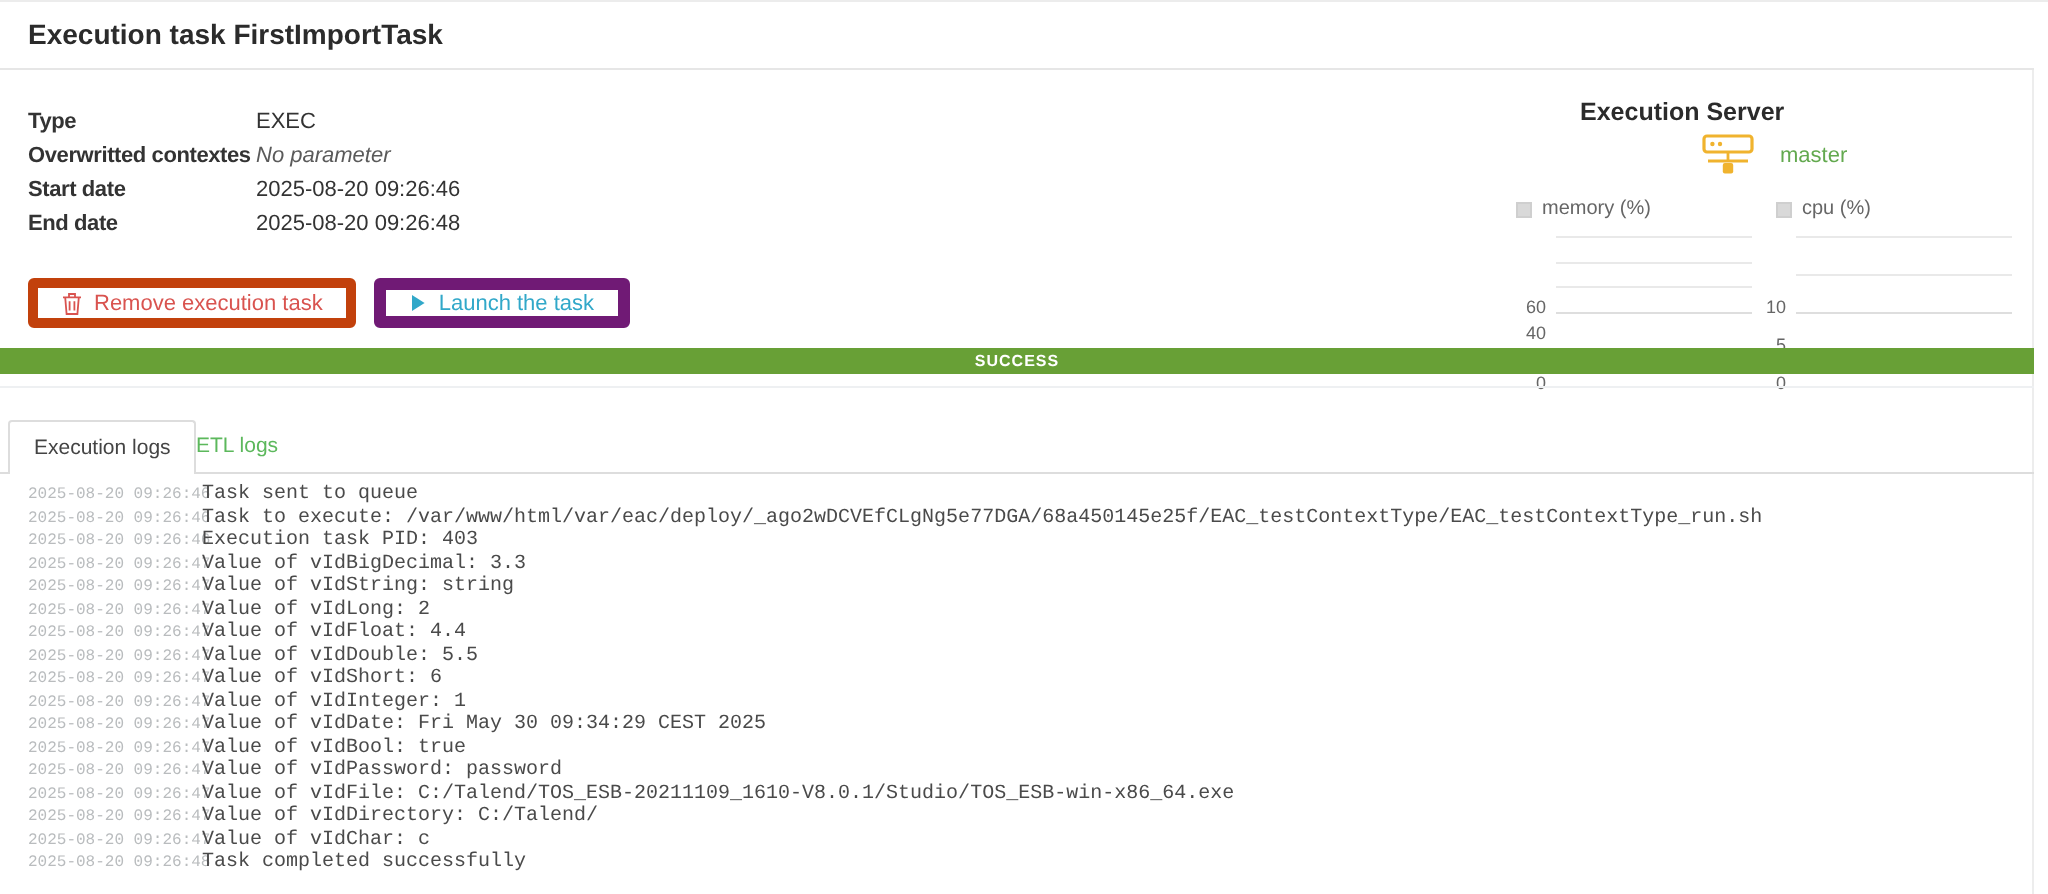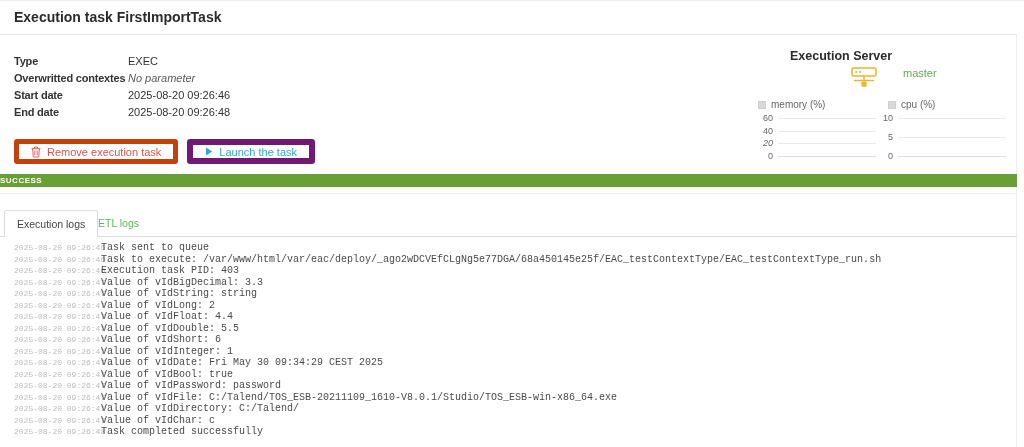--- a/index.html
+++ b/index.html
@@ -21,43 +21,43 @@
 
   
   .buttons { position:absolute; left:14px; top:138px; display:flex; gap:9px; }
   .btn { display:inline-flex; align-items:center; gap:6px; height:25px; padding:0 12px;
          background:#fff; border-radius:3px; font-size:11px; cursor:pointer; }
   .btn-remove { border:5px solid #c2410c; color:#d9534f;justify-content:center; }
   .btn-launch { border:6px solid #701a75; color:#31a8c9; }
 
   
   .exec-server-title { position:absolute; left:758px; top:48px; font-size:12.5px; font-weight:bold; color:#2b2b2b;padding-left:32px; }
-  .server-node { position:absolute; left:849px; top:66px; display:flex; gap:24px; cursor:pointer; }
+  .server-node { position:absolute; left:849px; top:66px; display:flex; align-items:center; gap:11px; cursor:pointer; }
   .server-label { color:#63a94f; font-size:11px; }
 
   
   .legend { position:absolute; display:flex; align-items:center; justify-content:flex-start; gap:5px;
             font-size:10px; color:#666; cursor:pointer; }
   .legend-mem { left:758px; top:98px; width:120px; }
   .legend-cpu { left:888px; top:98px; width:128px; }
   .legend-box { width:8px; height:8px; background:#d9d9d9; border:1px solid #cfcfcf; }
 
   
   .chart { position:absolute; top:117px; height:38px; }
   .chart-mem { left:778px; width:98px; }
   .chart-cpu { left:898px; width:108px; }
   .gridline { position:absolute; left:0; right:0; height:1px; background:#e9e9e9; }
   .gl-0 { top:0; } .gl-33 { top:13px; } .gl-66 { top:25px;font-style:italic; } .gl-100 { top:38px; background:#dedede; }
   .gl-c0 { top:0; } .gl-c50 { top:19px; } .gl-c100 { top:38px; background:#dedede; }
   .tick-label { position:absolute; right:calc(100% + 5px); transform:translateY(-55%);
-                font-size:9px; color:#666; white-space:nowrap; }
+                font-size:9px; color:#666; white-space:nowrap;margin-top:36px; }
 
   
   .success-bar { position:absolute; left:0; top:173px; width:1017px; height:13px; background:#68a036;
-                 color:#fff; font-size:8px; font-weight:bold; text-align:left; line-height:13px;
+                 color:#fff; font-size:8px; font-weight:bold; text-align:center; line-height:13px;
                  letter-spacing:0.5px; }
 
   
   .panel-divider { position:absolute; left:0; top:192px; width:1017px; height:1px; background:#eef0f2; }
   .tabstrip-border { position:absolute; left:0; top:235px; width:1017px; height:1px; background:#ddd; }
   .tab { position:absolute; display:flex; align-items:center; font-size:10.5px; cursor:pointer; }
   .tab-active { left:4px; top:209px; height:27px; padding:0 12px; background:#fff; color:#444;
                 border:1px solid #ddd; border-bottom:none; border-radius:2px 2px 0 0; z-index:2; }
   .tab-inactive { left:88px; top:209px; height:26px; padding:0 10px; color:#5cb85c; }
 

